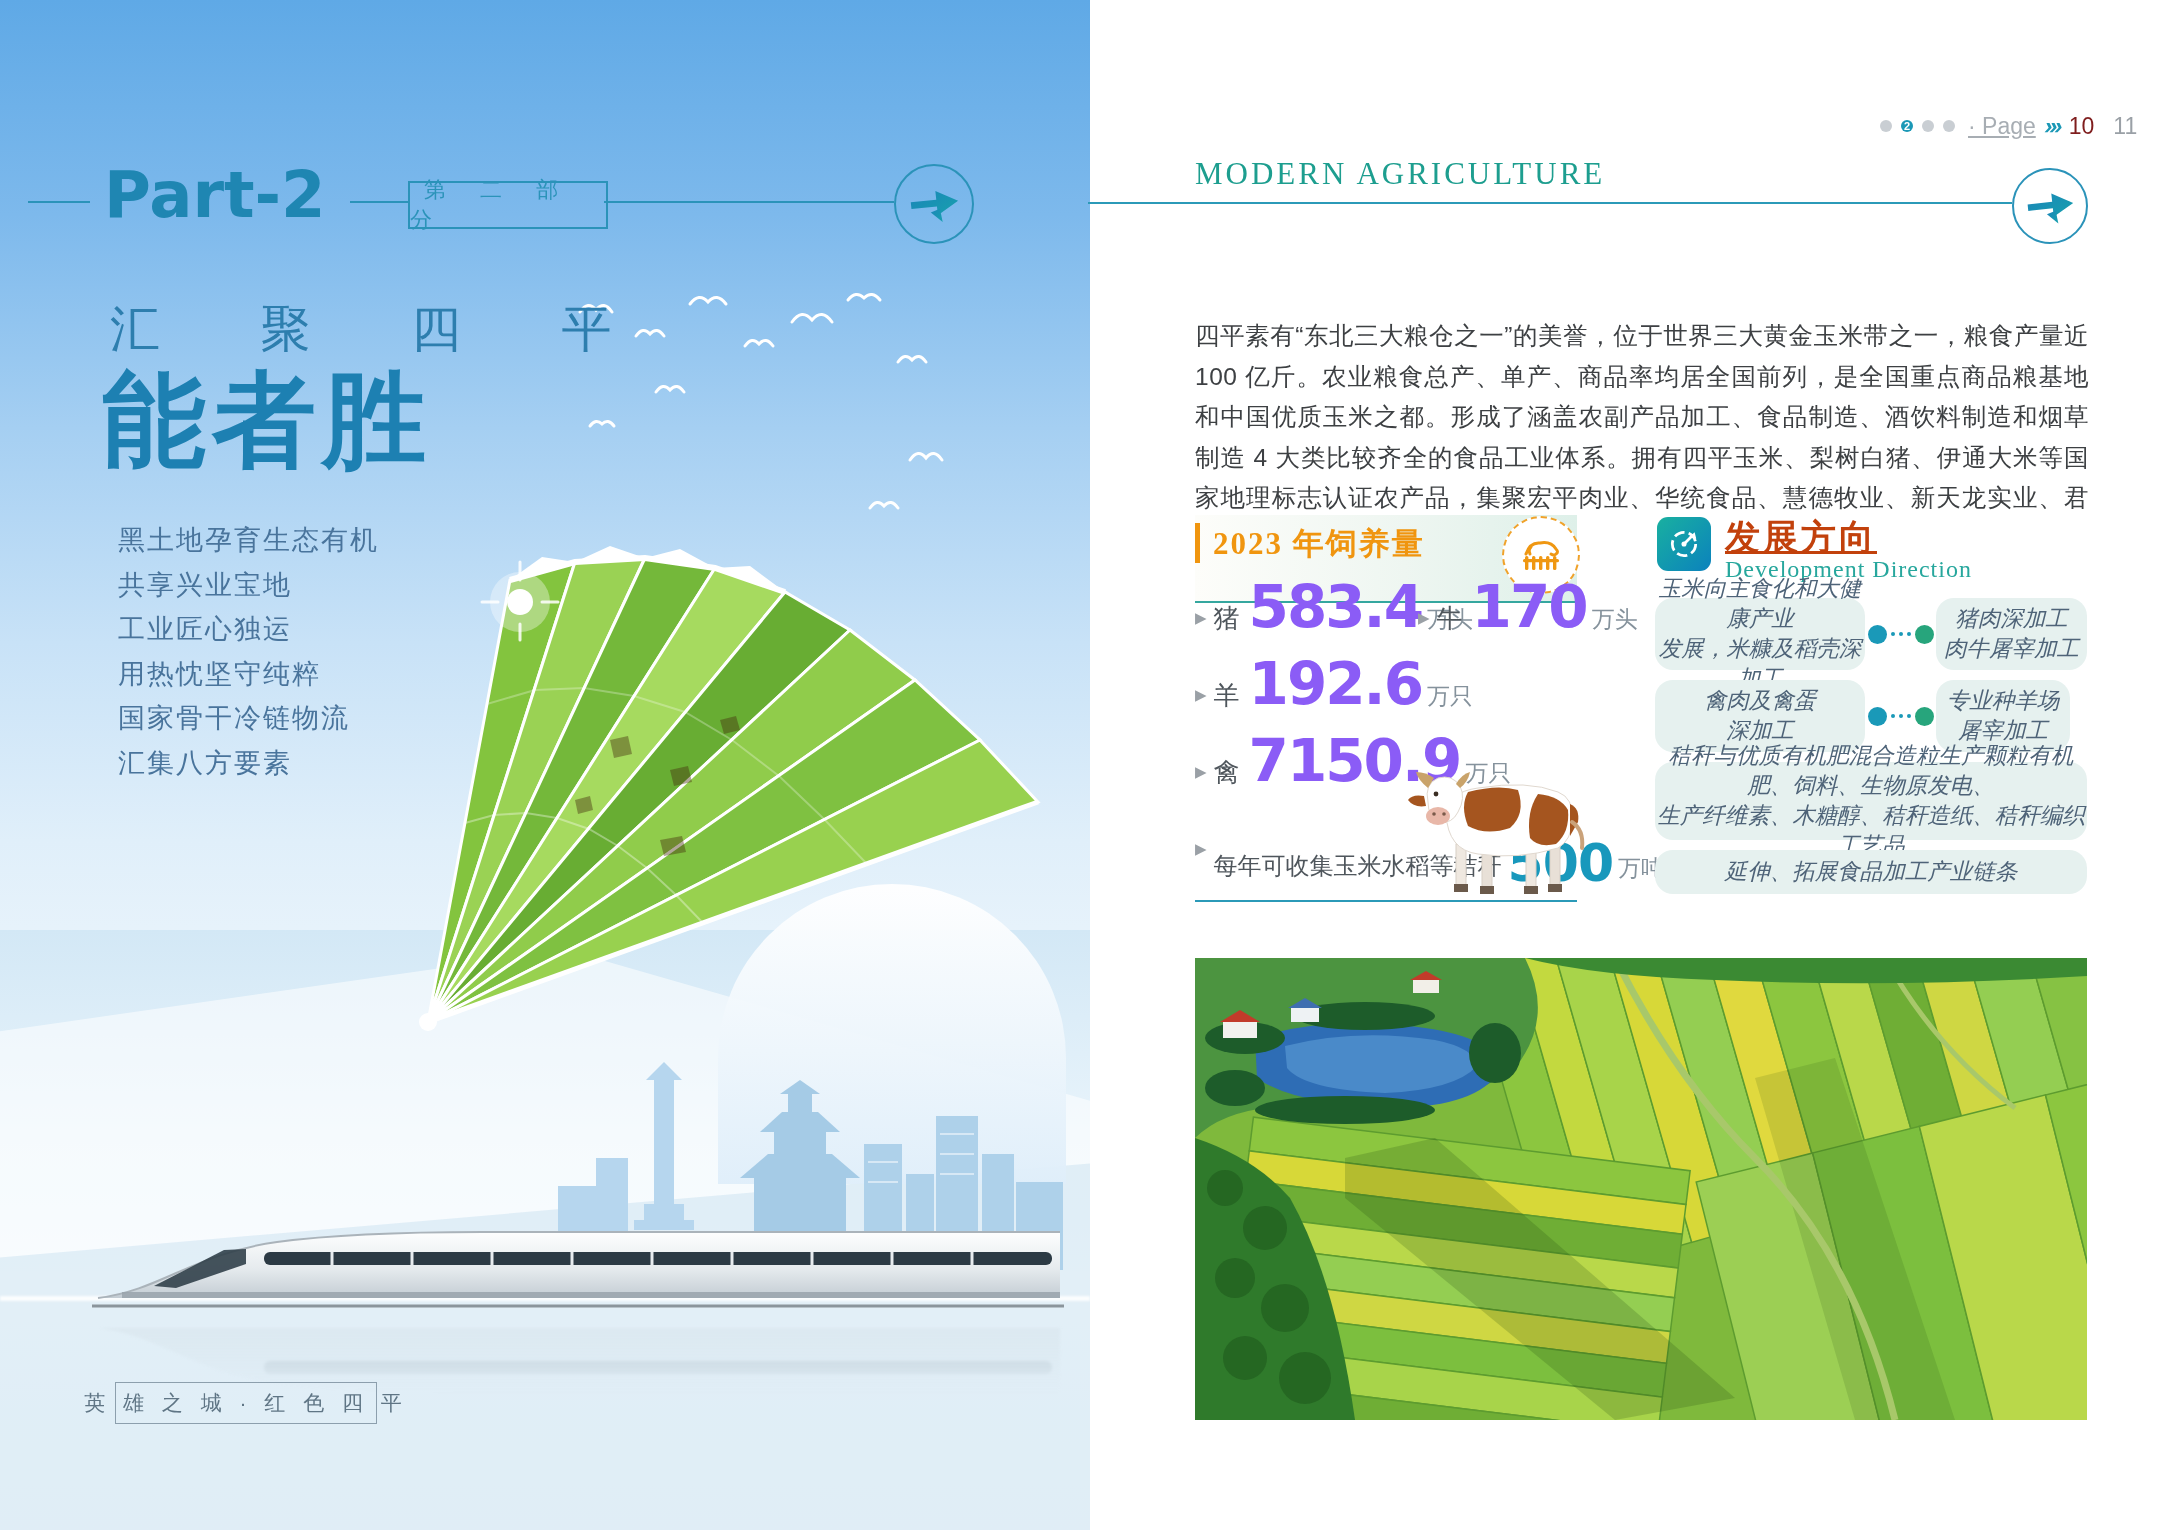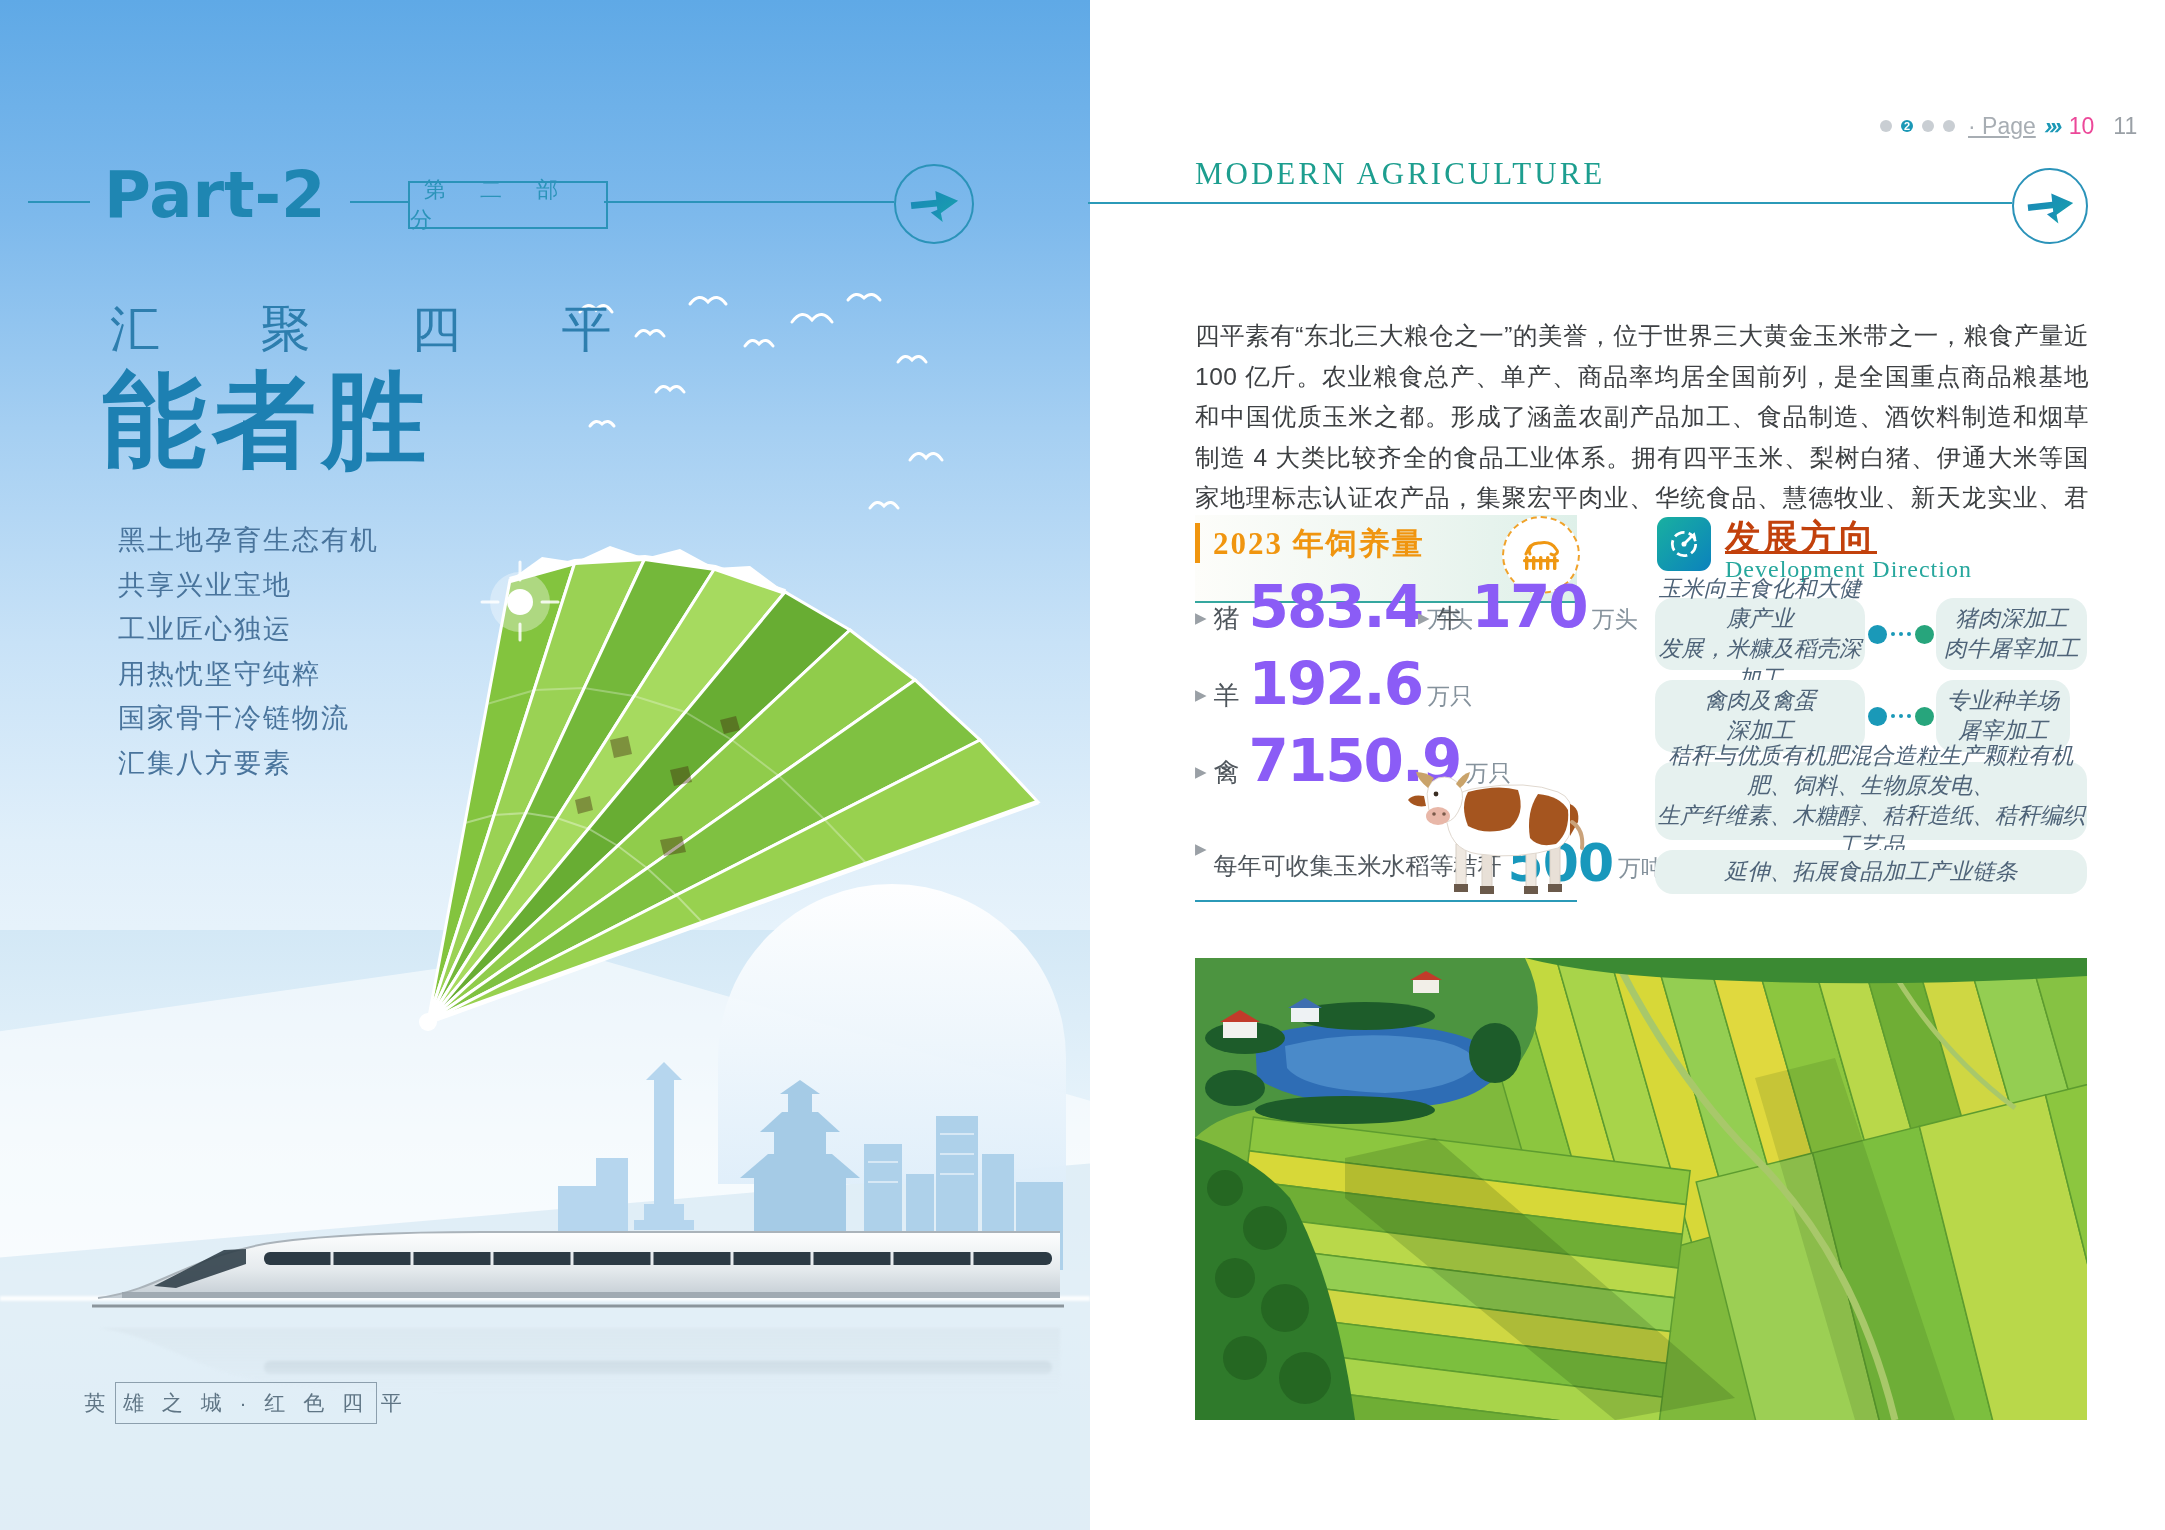--- a/index.html
+++ b/index.html
@@ -44,21 +44,21 @@
     -webkit-mask-image:linear-gradient(0deg,rgba(0,0,0,1),rgba(0,0,0,0) 75%);
     mask-image:linear-gradient(0deg,rgba(0,0,0,1),rgba(0,0,0,0) 75%);}
   
   #right-page{position:absolute;left:1090px;top:0;width:1075px;height:1530px;background:#fff;}
   .pager{position:absolute;left:790px;top:112px;display:flex;align-items:center;gap:9px;}
   .dot{width:12px;height:12px;border-radius:50%;background:#c9ced3;}
   .dot.active{background:#1b98b6;color:#fff;font-size:11px;font-weight:bold;display:flex;
     align-items:center;justify-content:center;}
   .pager-label{font-size:23px;color:#a7adb3;margin-left:4px;text-decoration:underline;}
   .pager-chev{font-size:24px;color:#1b98b6;font-weight:bold;letter-spacing:-3px;transform:skewX(-12deg);}
-  .pager-num-left{font-size:23px;color:#ec4899;}
+  .pager-num-left{font-size:23px;color:#7f1d1d;}
   .pager-num-right{font-size:23px;color:#9aa0a6;margin-left:10px;}
   .sec-title-en{position:absolute;left:1195px;top:156px;font-family:"Liberation Serif",serif;font-size:31px;
     color:#1d9e8f;letter-spacing:3px;}
   .sec-rule{position:absolute;left:1088px;top:202px;width:924px;height:2px;background:#2b9ab8;}
   .sec-title-cn{position:absolute;left:1195px;top:210px;font-family:"Liberation Serif",serif;font-weight:bold;
     font-size:48px;letter-spacing:4px;
     background:linear-gradient(100deg,#0c9b83 10%,#17a3b4 90%);
     -webkit-background-clip:text;background-clip:text;color:transparent;}
   .intro{position:absolute;left:1195px;top:316px;width:894px;font-size:24.5px;color:#3d4043;
     line-height:40.5px;text-align:justify;letter-spacing:.5px;}

